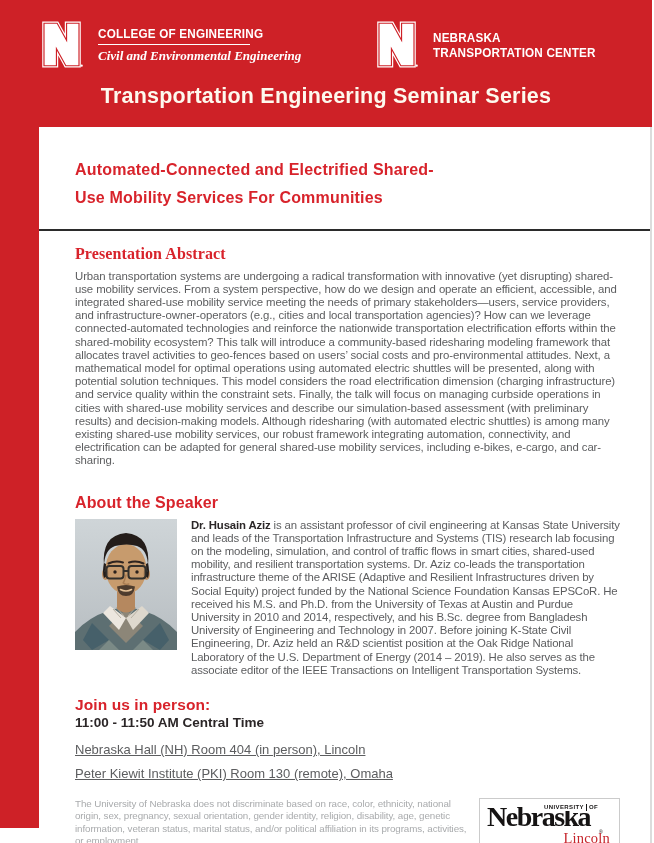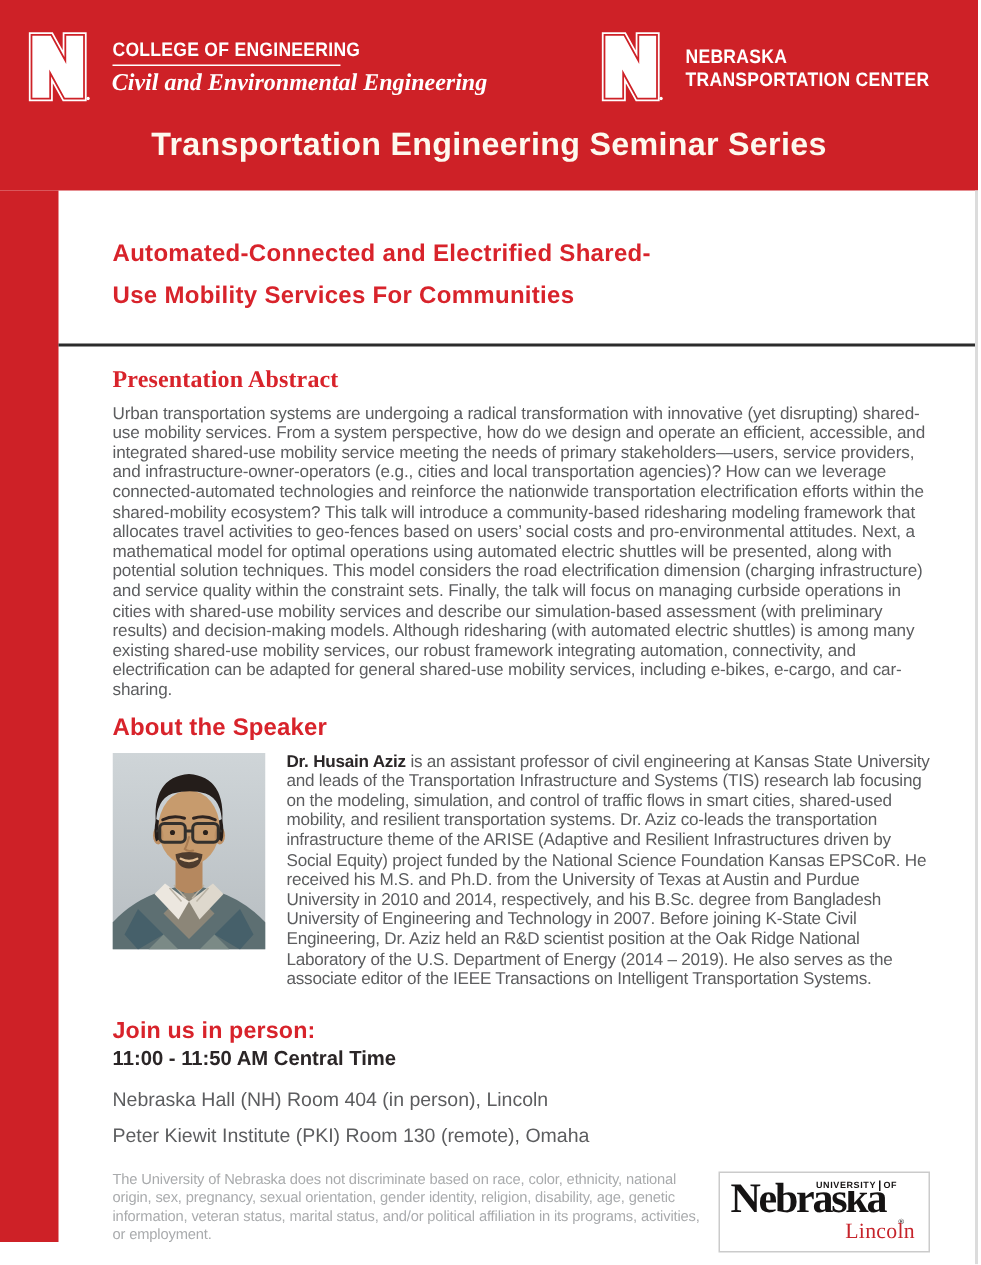--- a/index.html
+++ b/index.html
@@ -14,50 +14,50 @@
   .lockup { display:flex; align-items:center; gap:13px; }
   .n-mark { width:47px; height:49px; flex:none; }
   .lockup-text { color:#fff; }
   .lockup-line-bold {
     font-weight:bold; font-size:13px; letter-spacing:.2px; line-height:15px;
     transform:scaleX(.9); transform-origin:left center; white-space:nowrap;
   }
   .lockup-rule { width:152px; height:1px; background:#fff; margin:3px 0; }
   .lockup-serif {
     font-family:"Liberation Serif", serif; font-style:italic; font-weight:bold;
-    font-size:16px; white-space:nowrap;
+    font-size:13px; white-space:nowrap;
   }
   .series-banner {
     position:absolute; top:84px; left:0; width:100%; text-align:center;
     color:#fdf9ee; font-size:21.5px; font-weight:bold; letter-spacing:.2px;
   }
   
   .side-bar { position:absolute; top:127px; left:0; width:39px; height:701px; background:#ce2127; }
   .page-edge-line { position:absolute; top:127px; left:650px; width:2px; height:716px; background:#dcdcdc; }
   
   .content { position:absolute; top:127px; left:39px; width:611px; padding:0 30px 0 36px; }
   .doc-title {
     margin-top:29px; width:545px; color:#d8232b;
     font-size:16px; line-height:28px; font-weight:bold; letter-spacing:.2px;
   }
   .title-rule { height:1.5px; background:#2b2b2b; margin:17px -30px 0 -36px; }
   .sec-heading { color:#d8232b; font-size:16px; font-weight:bold; letter-spacing:.1px; }
   .h-abstract { margin-top:14px;font-family:Liberation Serif, serif; }
-  .h-speaker  { margin-top:9px; }
+  .h-speaker  { margin-top:26px; }
   .h-event    { margin-top:19px; font-size:15.5px; }
   .body-text  { color:#5c5d5f; font-size:11.4px; line-height:13.2px; letter-spacing:-0.1px; }
   .abstract-body { margin-top:7px; }
   .speaker-row { margin-top:7px; display:flex; gap:14px; align-items:flex-start; }
   .photo-frame { width:102px; height:131px; flex:none; }
   .photo-frame svg { display:block; width:102px; height:131px; }
   .bio { flex:1; letter-spacing:-0.15px; }
   .bio strong { color:#2b2728; }
   .event-line-bold { color:#2b2627; font-size:13.5px; font-weight:bold; line-height:17px; }
   .event-date { margin-top:5px; }
-  .event-loc  { color:#5c5d5f; font-size:13px; }
+  .event-loc  { color:#5c5d5f; font-size:13px;text-decoration:underline; }
   .loc1 { margin-top:11px; }
   .loc2 { margin-top:9px; }
   
   .footer-row { display:flex; margin-top:17px; gap:12px; align-items:flex-start; }
   .disclaimer { width:452px; color:#a9abad; font-size:9.8px; line-height:12.4px; letter-spacing:-0.1px; }
   .unl-box { position:relative; width:141px; height:54px; border:1px solid #cbcbcb; background:#fff; flex:none; }
   .unl-wordmark {
     position:absolute; top:2px; left:7px; color:#151313;
     font-family:"Liberation Serif", serif; font-weight:bold; font-size:28px; letter-spacing:-1.5px;
   }

